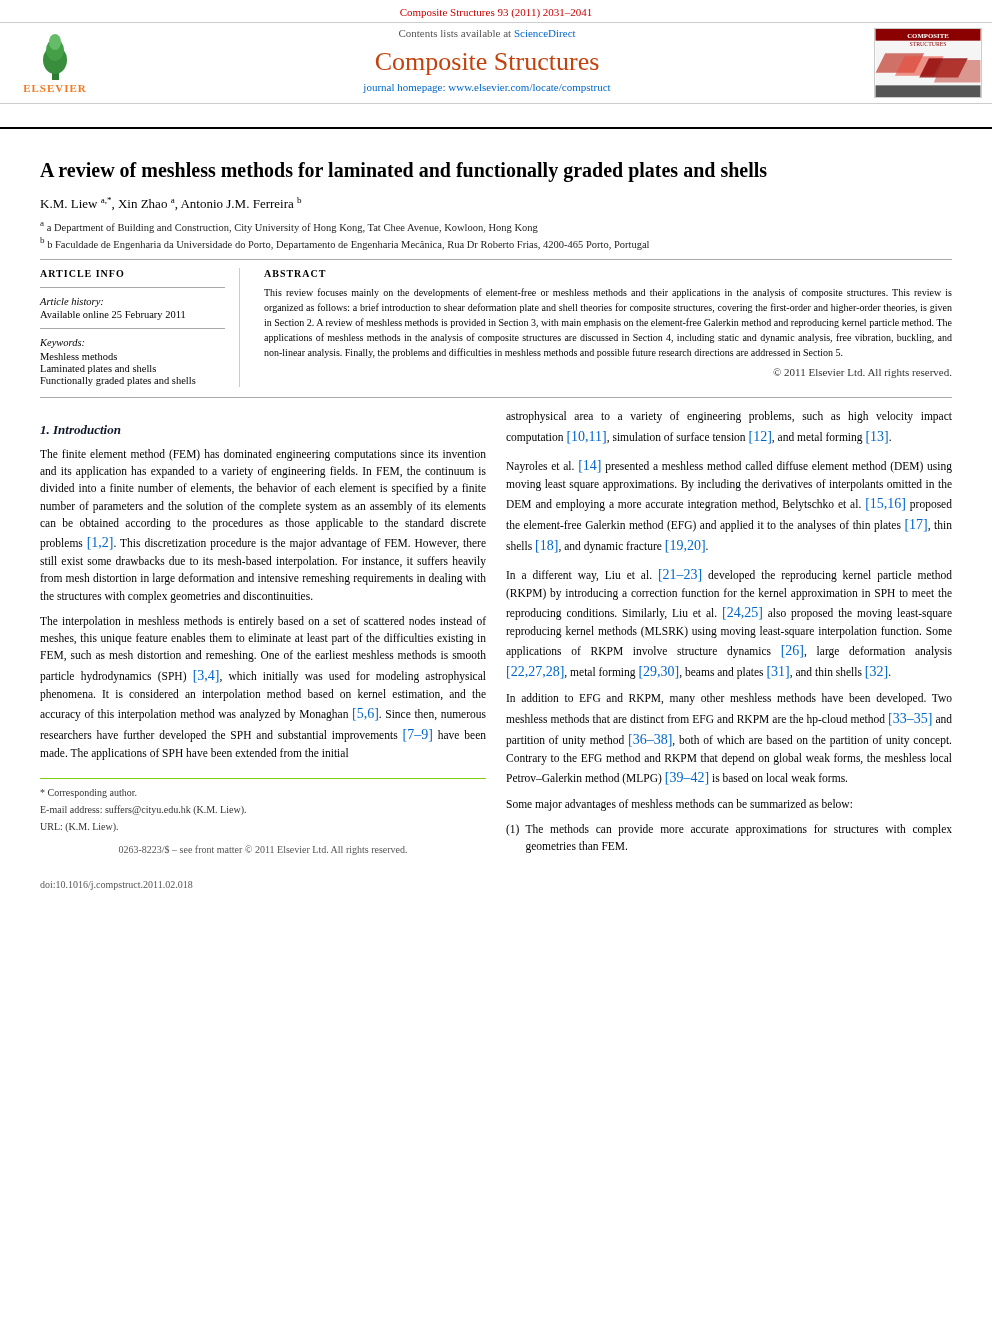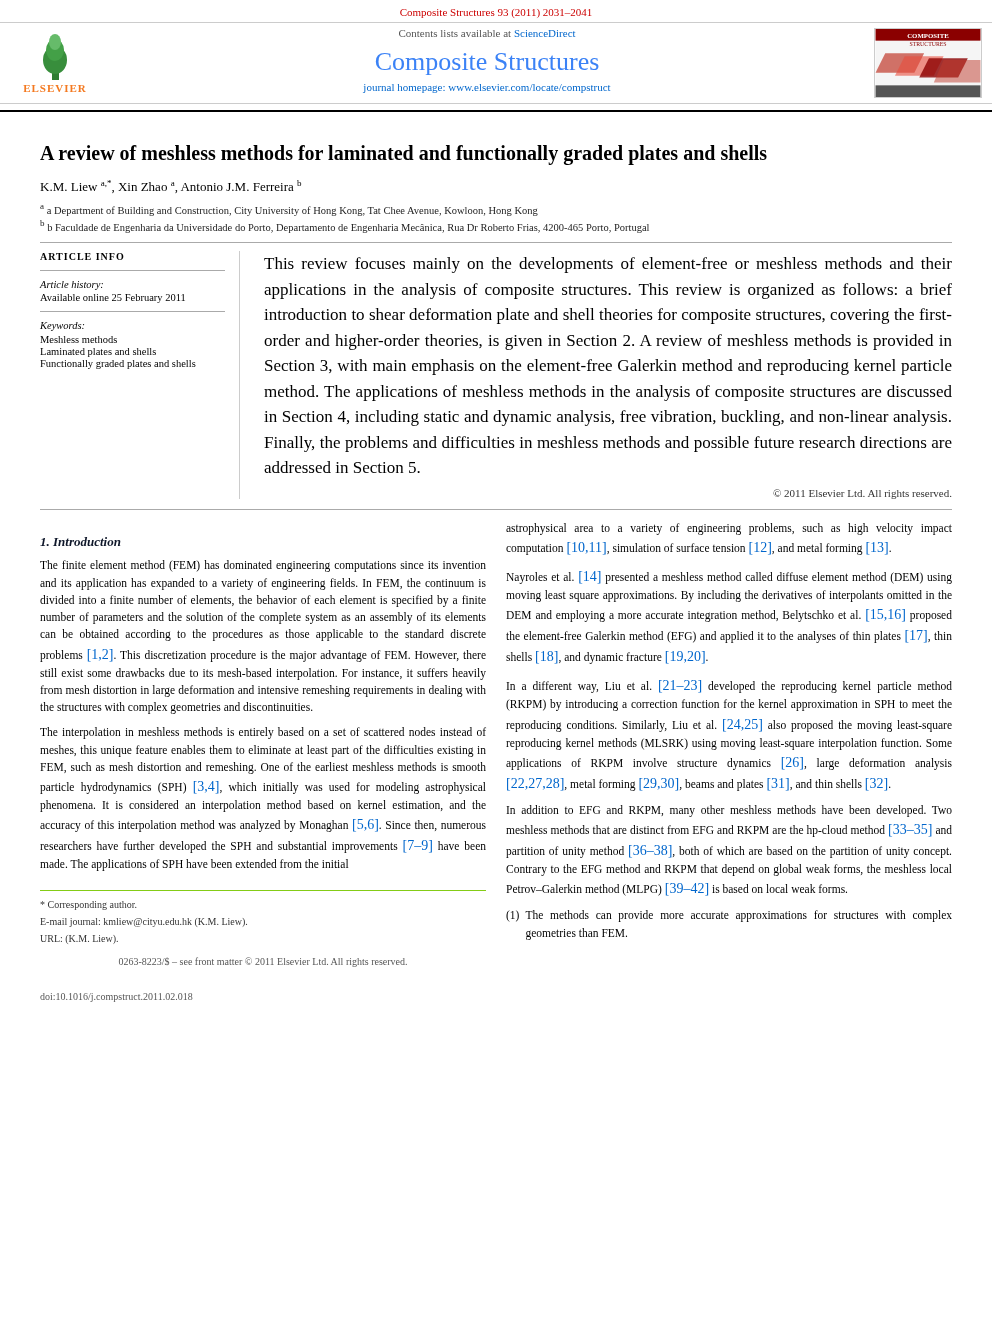--- a/index.html
+++ b/index.html
@@ -15,21 +15,21 @@
     .page {
       width: 992px;
       min-height: 1323px;
       background: #fff;
       padding: 0;
     }
 
     
     .journal-header {
       border-bottom: 2px solid #000;
-      padding: 0 0 6px 0;
+      padding: 0 0 23px 0;
       margin-bottom: 4px;
     }
 
     .journal-citation {
       text-align: center;
       font-size: 11px;
       color: #c00;
       padding: 6px 0 4px 0;
     }
 
@@ -51,21 +51,21 @@
     }
     .journal-contents-link a {
       color: #0066cc;
       text-decoration: none;
     }
 
     .journal-title-main {
       font-size: 26px;
       font-family: 'Times New Roman', serif;
       font-weight: normal;
-      color: #3b82f6;
+      color: #c2410c;
       text-align: right;
       padding: 8px 0 4px 0;
     }
 
     .journal-homepage {
       font-size: 11px;
       color: #555;
       padding-bottom: 6px;
     }
     .journal-homepage a { color: #0066cc; text-decoration: none; }
@@ -173,21 +173,21 @@
 
     .abstract-title {
       font-size: 10px;
       font-weight: bold;
       letter-spacing: 1px;
       text-transform: uppercase;
       margin-bottom: 6px;
     }
 
     .abstract-text {
-      font-size: 17px;
+      font-size: 10px;
       line-height: 1.5;
       text-align: justify;
     }
 
     .copyright-line {
       font-size: 11px;
       text-align: right;
       margin-top: 6px;
       color: #333;
     }
@@ -382,20 +382,21 @@
         <div class="info-label">Article history:</div>
         <div class="info-value">Available online 25 February 2011</div>
         <hr class="divider-line">
         <div class="keywords-label">Keywords:</div>
         <div class="keyword-item">Meshless methods</div>
         <div class="keyword-item">Laminated plates and shells</div>
         <div class="keyword-item">Functionally graded plates and shells</div>
       </div>
 
       <div class="abstract-section">
+        <div class="abstract-title">ABSTRACT</div>
         <div class="abstract-text">This review focuses mainly on the developments of element-free or meshless methods and their applications in the analysis of composite structures. This review is organized as follows: a brief introduction to shear deformation plate and shell theories for composite structures, covering the first-order and higher-order theories, is given in Section 2. A review of meshless methods is provided in Section 3, with main emphasis on the element-free Galerkin method and reproducing kernel particle method. The applications of meshless methods in the analysis of composite structures are discussed in Section 4, including static and dynamic analysis, free vibration, buckling, and non-linear analysis. Finally, the problems and difficulties in meshless methods and possible future research directions are addressed in Section 5.</div>
         <div class="copyright-line">© 2011 Elsevier Ltd. All rights reserved.</div>
       </div>
 
     </div>
 
     <hr class="divider-line">
 
     <div class="main-two-col">
 
@@ -405,21 +406,21 @@
         <div class="para">
           The finite element method (FEM) has dominated engineering computations since its invention and its application has expanded to a variety of engineering fields. In FEM, the continuum is divided into a finite number of elements, the behavior of each element is specified by a finite number of parameters and the solution of the complete system as an assembly of its elements can be obtained according to the procedures as those applicable to the standard discrete problems <span class="cite">[1,2]</span>. This discretization procedure is the major advantage of FEM. However, there still exist some drawbacks due to its mesh-based interpolation. For instance, it suffers heavily from mesh distortion in large deformation and intensive remeshing requirements in dealing with the structures with complex geometries and discontinuities.
         </div>
 
         <div class="para">
           The interpolation in meshless methods is entirely based on a set of scattered nodes instead of meshes, this unique feature enables them to eliminate at least part of the difficulties existing in FEM, such as mesh distortion and remeshing. One of the earliest meshless methods is smooth particle hydrodynamics (SPH) <span class="cite">[3,4]</span>, which initially was used for modeling astrophysical phenomena. It is considered an interpolation method based on kernel estimation, and the accuracy of this interpolation method was analyzed by Monaghan <span class="cite">[5,6]</span>. Since then, numerous researchers have further developed the SPH and substantial improvements <span class="cite">[7–9]</span> have been made. The applications of SPH have been extended from the initial
         </div>
 
         <div class="article-footer">
           <div class="footnote-line">* Corresponding author.</div>
-          <div class="footnote-line">E-mail journal: kmliew@cityu.edu.hk (K.M. Liew).</div>
+          <div class="footnote-line">E-mail address: suffers@cityu.edu.hk (K.M. Liew).</div>
           <div class="footnote-line">URL: (K.M. Liew).</div>
         </div>
 
         <div class="footer-bottom">
           <div>0263-8223/$ – see front matter © 2011 Elsevier Ltd. All rights reserved.</div>
         </div>
         <div style="font-size:10px;color:#555;margin-top:20px;">doi:10.1016/j.compstruct.2011.02.018</div>
       </div>
 
       <div class="col-right">
@@ -433,20 +434,21 @@
         </div>
 
         <div class="para">
           In a different way, Liu et al. <span class="cite">[21–23]</span> developed the reproducing kernel particle method (RKPM) by introducing a correction function for the kernel approximation in SPH to meet the reproducing conditions. Similarly, Liu et al. <span class="cite">[24,25]</span> also proposed the moving least-square reproducing kernel methods (MLSRK) using moving least-square interpolation function. Some applications of RKPM involve structure dynamics <span class="cite">[26]</span>, large deformation analysis <span class="cite">[22,27,28]</span>, metal forming <span class="cite">[29,30]</span>, beams and plates <span class="cite">[31]</span>, and thin shells <span class="cite">[32]</span>.
         </div>
 
         <div class="para">
           In addition to EFG and RKPM, many other meshless methods have been developed. Two meshless methods that are distinct from EFG and RKPM are the hp-cloud method <span class="cite">[33–35]</span> and partition of unity method <span class="cite">[36–38]</span>, both of which are based on the partition of unity concept. Contrary to the EFG method and RKPM that depend on global weak forms, the meshless local Petrov–Galerkin method (MLPG) <span class="cite">[39–42]</span> is based on local weak forms.
         </div>
 
+        <div class="para">Some major advantages of meshless methods can be summarized as below:</div>
 
         <div class="numbered-item">
           <span class="num-label">(1)</span>
           <span>The methods can provide more accurate approximations for structures with complex geometries than FEM.</span>
         </div>
 
       </div>
     </div>
 
   </div>

